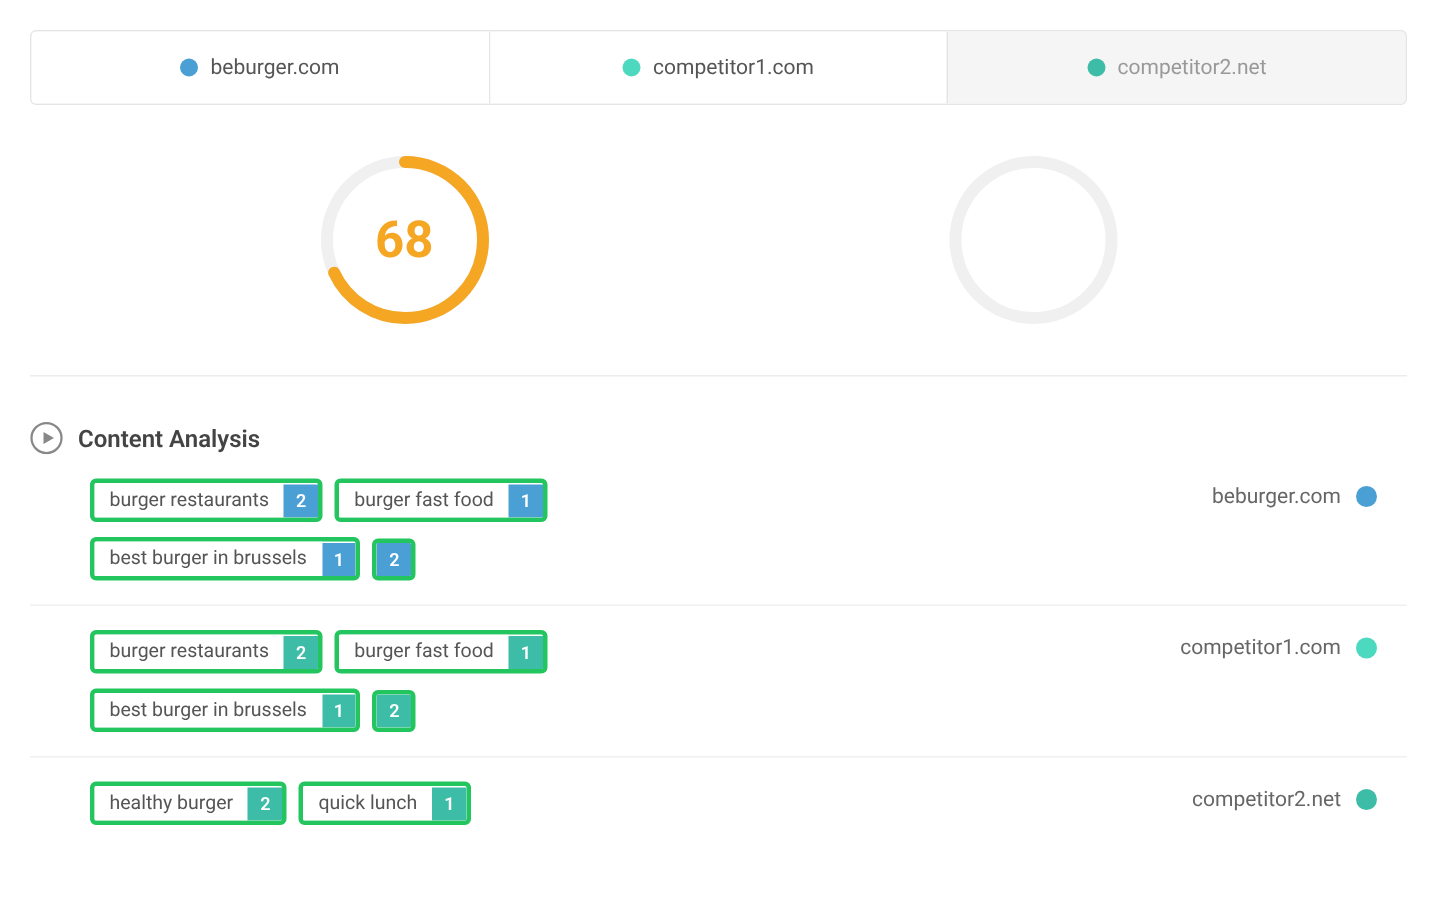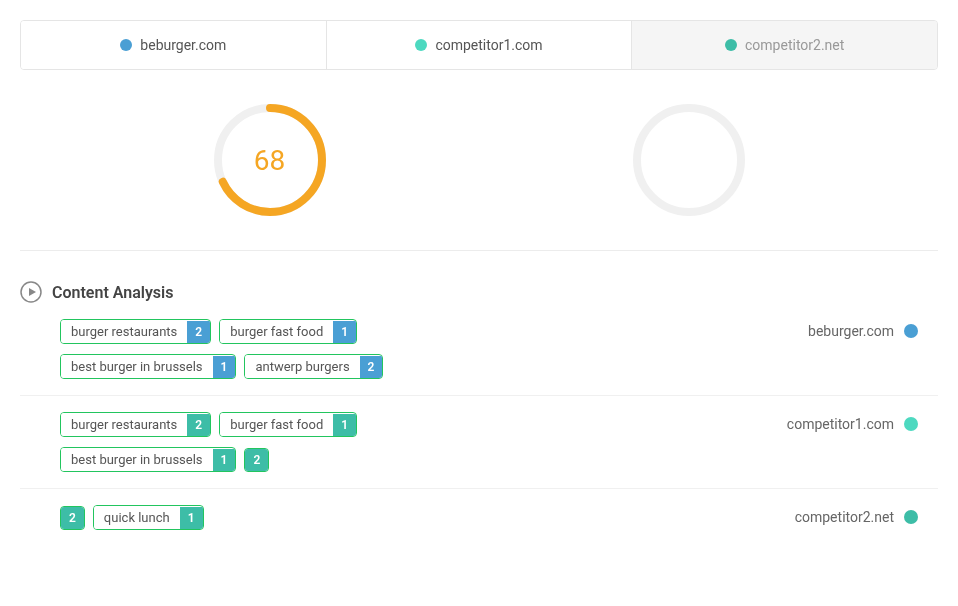--- a/index.html
+++ b/index.html
@@ -62,22 +62,22 @@
       height: 120px;
       position: relative;
     }
     .gauge-svg {
       position: absolute;
       top: 0; left: 0;
       width: 120px;
       height: 120px;
     }
     .gauge-value {
-      font-size: 28px;
-      font-weight: 400;
+      font-size: 34px;
+      font-weight: 700;
       position: relative;
       z-index: 1;
     }
 
     
     .divider {
       height: 1px;
       background: #ececec;
       margin: 0 20px;
     }
@@ -129,21 +129,21 @@
     }
     .keyword-line {
       display: flex;
       flex-wrap: wrap;
       gap: 8px;
       align-items: center;
     }
     .keyword-tag {
       display: flex;
       align-items: center;
-      border: 1px solid #22c55e;
+      border: 3px solid #22c55e;
       border-radius: 4px;
       overflow: hidden;
       font-size: 13px;
     }
     .keyword-text {
       padding: 4px 10px;
       color: #555;
       background: #fff;
     }
     .keyword-badge {
@@ -236,21 +236,20 @@
               <span class="keyword-text">burger fast food</span>
               <span class="keyword-badge badge-blue">1</span>
             </div>
           </div>
           <div class="keyword-line">
             <div class="keyword-tag">
               <span class="keyword-text">best burger in brussels</span>
               <span class="keyword-badge badge-blue">1</span>
             </div>
             <div class="keyword-tag">
-              <span class="keyword-text">antwerp burgers</span>
               <span class="keyword-badge badge-blue">2</span>
             </div>
           </div>
         </div>
         <div class="competitor-label-area">
           <span class="competitor-name">beburger.com</span>
           <span class="comp-dot" style="background: rgb(74, 159, 212);"></span>
         </div>
       </div>
       <div class="analysis-row">
@@ -277,20 +276,21 @@
         </div>
         <div class="competitor-label-area">
           <span class="competitor-name">competitor1.com</span>
           <span class="comp-dot" style="background: rgb(77, 217, 192);"></span>
         </div>
       </div>
       <div class="analysis-row">
         <div class="keywords-area">
           <div class="keyword-line">
             <div class="keyword-tag">
+              <span class="keyword-text">healthy burger</span>
               <span class="keyword-badge badge-teal">2</span>
             </div>
             <div class="keyword-tag">
               <span class="keyword-text">quick lunch</span>
               <span class="keyword-badge badge-teal">1</span>
             </div>
           </div>
         </div>
         <div class="competitor-label-area">
           <span class="competitor-name">competitor2.net</span>

